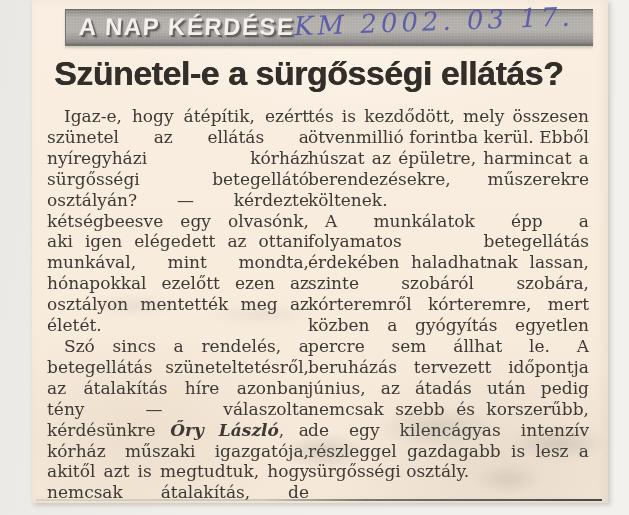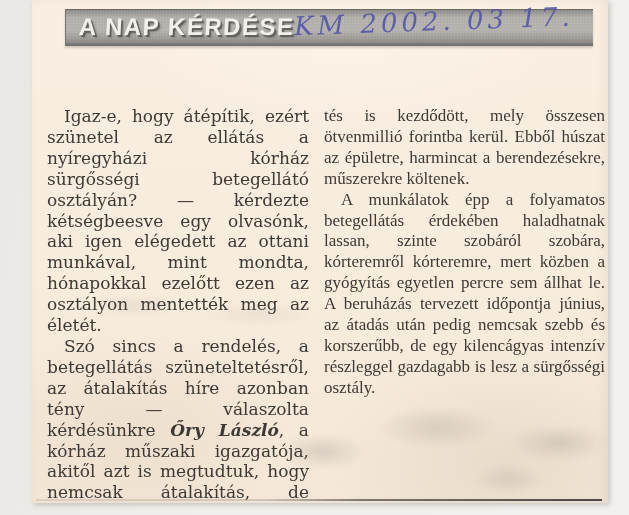--- a/index.html
+++ b/index.html
@@ -58,21 +58,21 @@
     font-size:34px; letter-spacing:-0.5px; color:#322f2b;
     text-shadow:0.4px 0.4px 0 #322f2b;
   }
 
   .body-col {
     position:absolute; top:106px;
     font-family:"DejaVu Serif", serif; font-size:17px; line-height:20.9px;
     color:#3d3935; text-align:justify; text-align-last:left;
   }
   .col-left  { left:15px;  width:262px; }
-  .col-right { left:292px; width:281px;font-family:Liberation Serif, serif; }
+  .col-right { left:276px; width:281px; }
   .body-col p { margin:0; }
   .body-col p.indent { text-indent:17px; }
   .person { font-style:italic;font-weight:bold; }
 
   
   .bottom-rule {
     position:absolute; left:4px; bottom:2px; width:566px; height:2px;
     background:linear-gradient(to right,
       rgba(132,126,118,0.18), rgba(132,126,118,0.30) 40%,
       rgba(86,82,77,0.75) 58%, #4b4743 100%);
@@ -101,20 +101,21 @@
 
 <div class="scan">
   <div class="clipping">
 
     <div class="masthead">
       <span class="masthead-label">A NAP KÉRDÉSE</span>
     </div>
 
     <div class="handwriting">KM 2002. 03 17.</div>
 
+    <h1 class="headline">Szünetel-e a sürgősségi ellátás?</h1>
 
     <div class="body-col col-left">
       <p class="indent">Igaz-e, hogy átépítik, ezért szünetel az ellátás a nyíregyházi kórház sürgősségi betegellátó osztályán? — kérdezte kétségbeesve egy olvasónk, aki igen elégedett az ottani munkával, mint mondta, hónapokkal ezelőtt ezen az osztályon mentették meg az életét.</p>
       <p class="indent"><span>Szó sincs a rendelés, a betegellátás szüneteltetésről, az átalakítás híre azonban tény — válaszolta kérdésünkre </span><span class="person">Őry László</span><span>, a kórház műszaki igazgatója, akitől azt is megtudtuk, hogy nemcsak átalakítás, de komoly korszerűsí-</span></p>
     </div>
 
     <div class="body-col col-right">
       <p>tés is kezdődött, mely összesen ötvenmillió forintba kerül. Ebből húszat az épületre, harmincat a berendezésekre, műszerekre költenek.</p>
       <p class="indent">A munkálatok épp a folyamatos betegellátás érdekében haladhatnak lassan, szinte szobáról szobára, kórteremről kórteremre, mert közben a gyógyítás egyetlen percre sem állhat le. A beruházás tervezett időpontja június, az átadás után pedig nemcsak szebb és korszerűbb, de egy kilencágyas intenzív részleggel gazdagabb is lesz a sürgősségi osztály.</p>
     </div>

